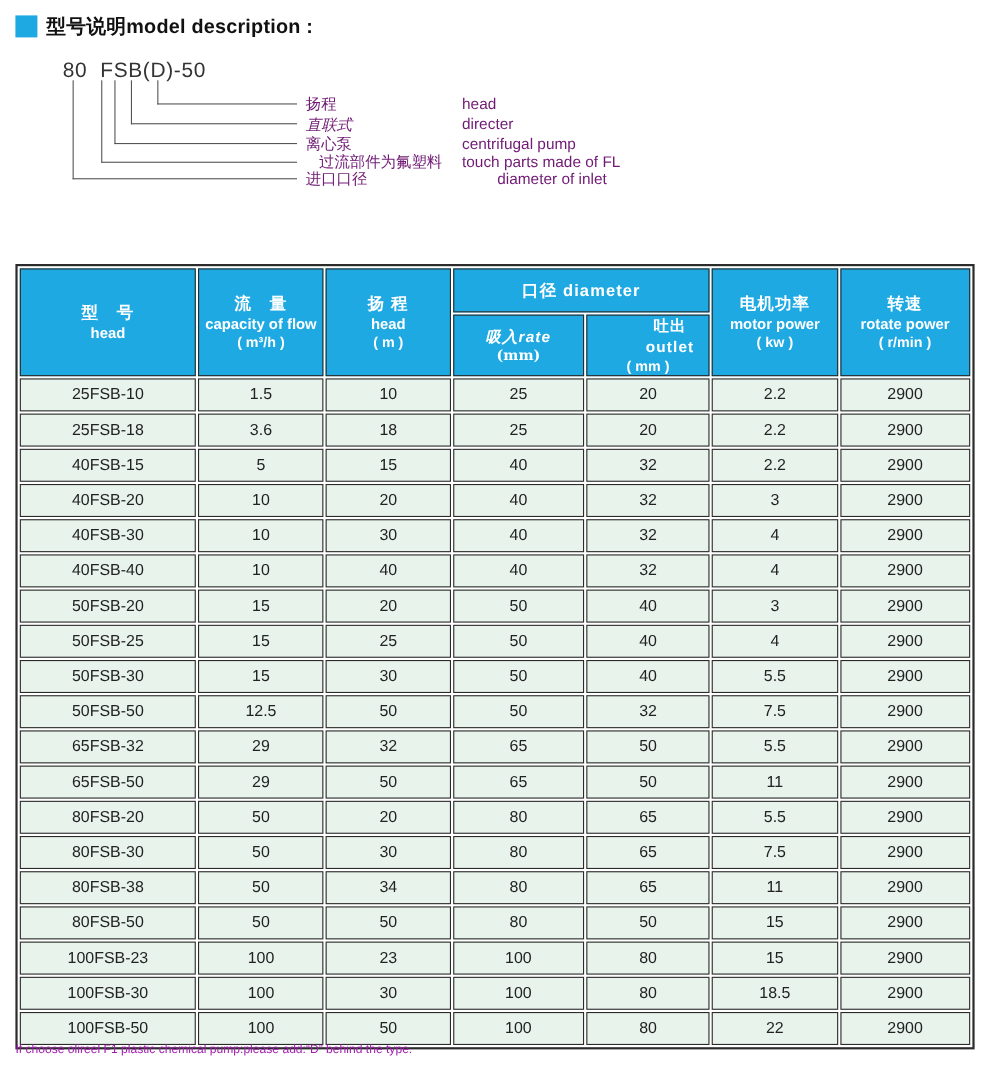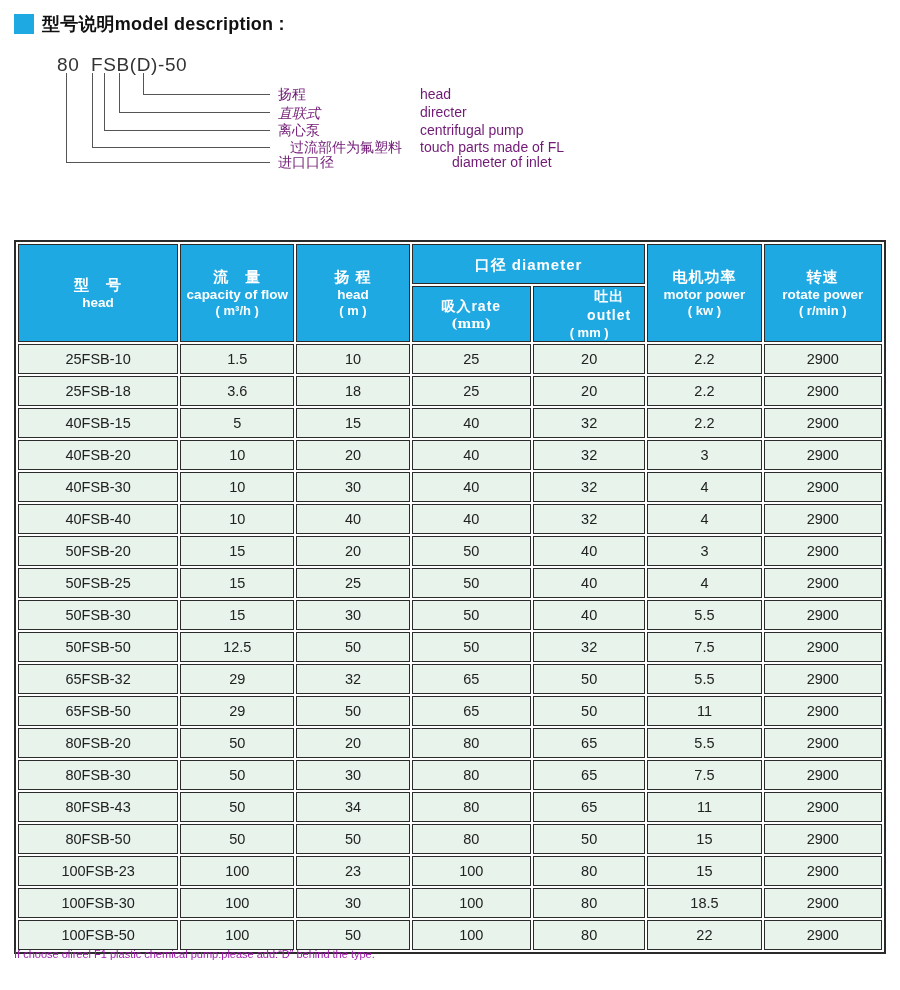--- a/index.html
+++ b/index.html
@@ -132,21 +132,21 @@
             <span class="th-unit">( kw )</span>
           </th>
           <th rowspan="2">
             <span class="th-zh">转速</span>
             <span class="th-en">rotate power</span>
             <span class="th-unit">( r/min )</span>
           </th>
         </tr>
         <tr class="h2">
           <th>
-            <span class="th-zh" style="font-size:14px;">吸入rate</span>
+            <span class="th-zh" style="font-size:14px;font-style:italic;">吸入rate</span>
             <span class="th-unit serif-unit">(mm)</span>
           </th>
           <th>
             <span class="th-zh" style="font-size:14px;margin-left:40px;">吐出 outlet</span>
             <span class="th-unit">( mm )</span>
           </th>
         </tr>
       </thead>
       <tbody>
           <tr>
@@ -269,21 +269,21 @@
           <tr>
             <td>80FSB-30</td>
             <td>50</td>
             <td>30</td>
             <td>80</td>
             <td>65</td>
             <td>7.5</td>
             <td>2900</td>
           </tr>
           <tr>
-            <td>80FSB-43</td>
+            <td>80FSB-38</td>
             <td>50</td>
             <td>34</td>
             <td>80</td>
             <td>65</td>
             <td>11</td>
             <td>2900</td>
           </tr>
           <tr>
             <td>80FSB-50</td>
             <td>50</td>

